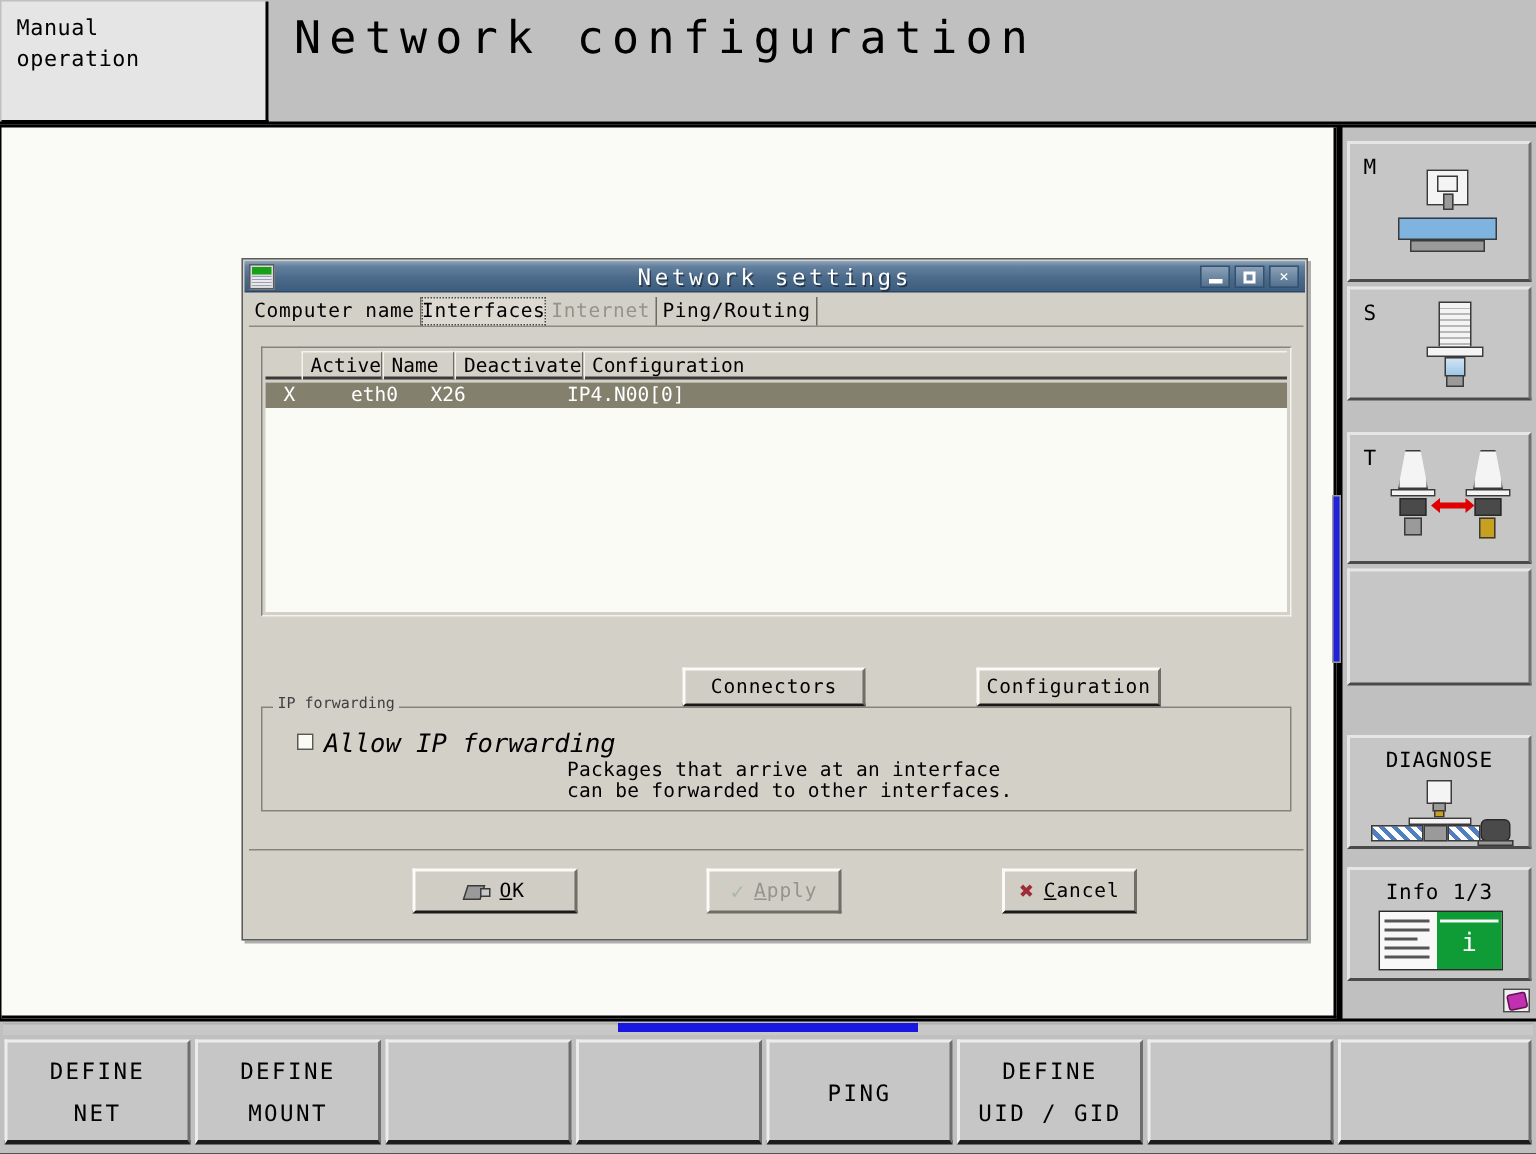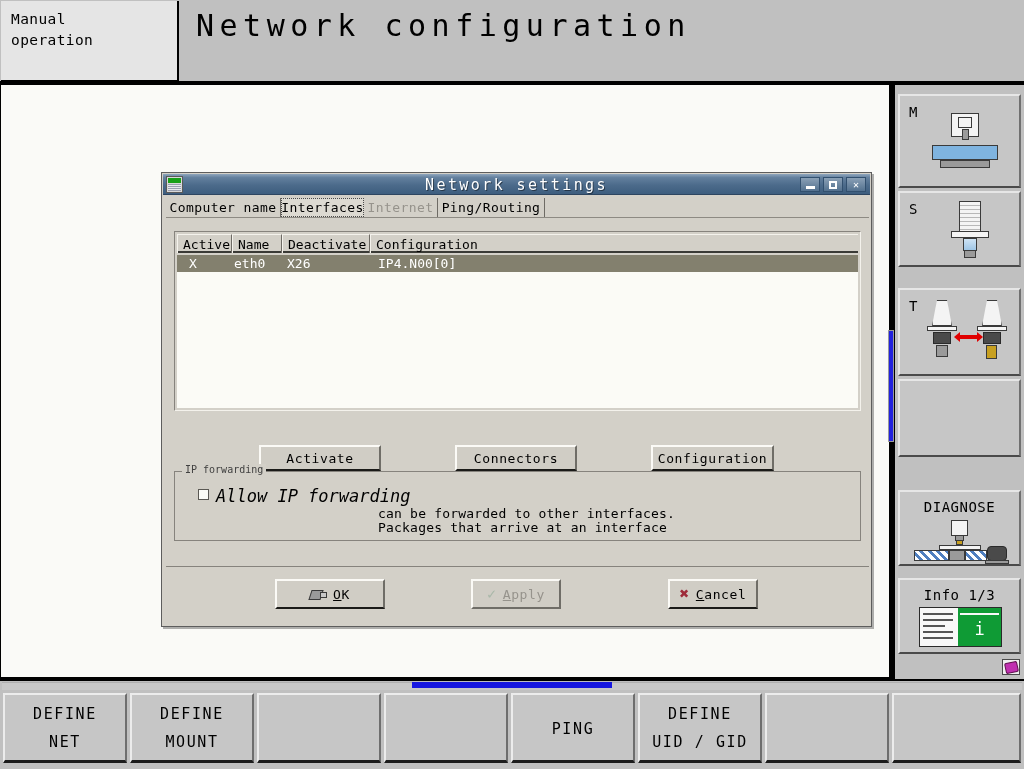--- a/index.html
+++ b/index.html
@@ -316,52 +316,49 @@
       <div class="tab disabled" style="left:198px;width:74px;">
         <span>Internet</span>
       </div>
       <div class="tab" style="left:272px;width:107px;">
         <span>Ping/Routing</span>
       </div>
     </div>
 
     <div class="list-wrap">
       <div class="lhead">
-        <div class="hc" style="width:55px;">Active</div>
+        <div class="hc" style="width:55px;margin-left:24px;">Active</div>
         <div class="hc" style="width:50px;">Name</div>
         <div class="hc" style="width:88px;">Deactivate</div>
         <div class="hc" style="width:488px;border-right:none;">Configuration</div>
       </div>
       <div class="lbody">
         <div class="lrow sel">
           <div class="cell" style="width:55px;padding-left:12px;">X</div>
           <div class="cell" style="width:50px;padding-left:2px;">eth0</div>
           <div class="cell" style="width:88px;">X26</div>
           <div class="cell" style="width:488px;padding-left:8px;">IP4.N00[0]</div>
         </div>
       </div>
     </div>
 
-    <div class="btn" style="position:absolute;left:97px;top:272px;width:122px;height:26px;">
-      <span>Activate</span>
-    </div>
     <div class="btn" style="position:absolute;left:293px;top:272px;width:122px;height:26px;">
       <span>Connectors</span>
     </div>
     <div class="btn" style="position:absolute;left:489px;top:272px;width:123px;height:26px;">
       <span>Configuration</span>
     </div>
 
     <div class="group">
       <div class="group-title">IP forwarding</div>
       <div class="cbox"></div>
       <div class="cbox-label">Allow IP forwarding</div>
       <div class="hint">
+        <div>Packages that arrive at an interface</div>
         <div>can be forwarded to other interfaces.</div>
-        <div>Packages that arrive at an interface</div>
       </div>
     </div>
 
     <div class="footer-sep"></div>
 
     <div class="btn fbtn" style="left:113px;width:110px;">
       <span class="ic ic-tag">
           <span class="body"></span>
           <span class="tip"></span>
         </span>

